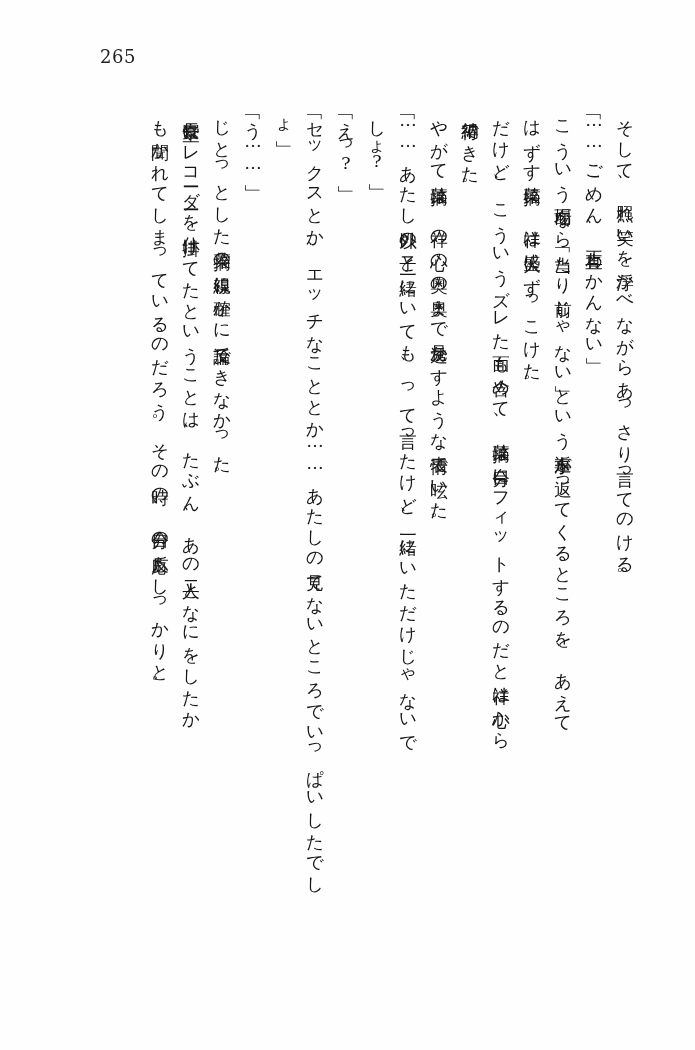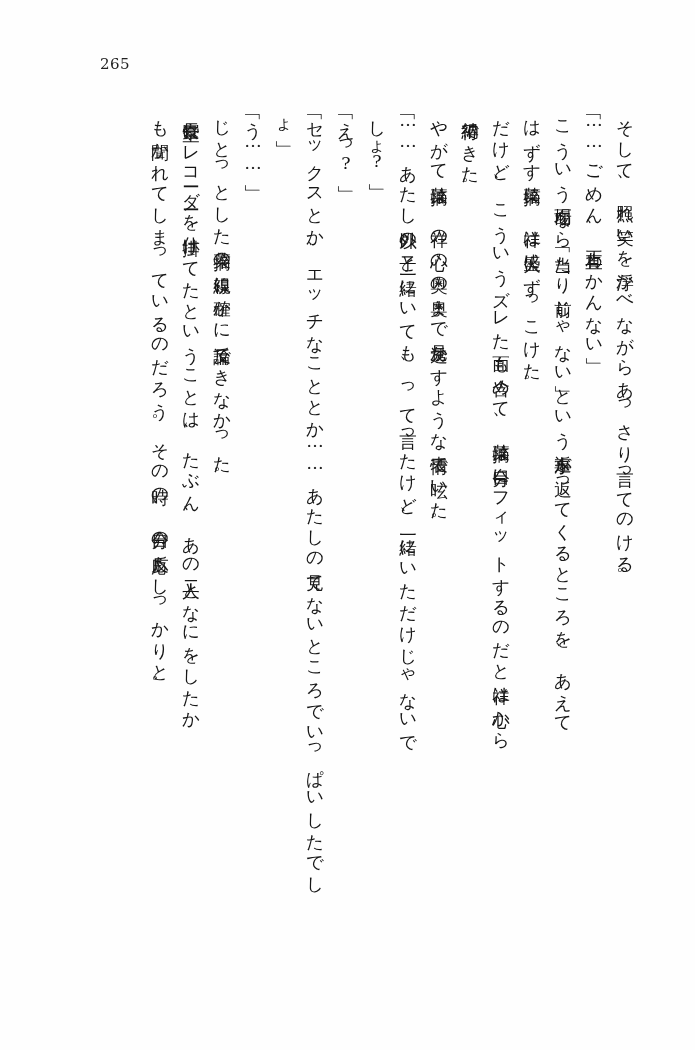--- a/index.html
+++ b/index.html
@@ -18,23 +18,23 @@
 
   .page {
     position: absolute;
     inset: 0;
     background: #fefefe;
   }
 
   
   .page-number {
     position: absolute;
-    top: 55px;
+    top: 46px;
     left: 100px;
-    font-size: 15px;
+    font-size: 18px;
     font-family: "DejaVu Serif", "Liberation Serif", serif;
     color: #222;
     letter-spacing: 0.5px;
   }
 
   
   .text-block {
     position: absolute;
     top: 108px;
     right: 62px;

